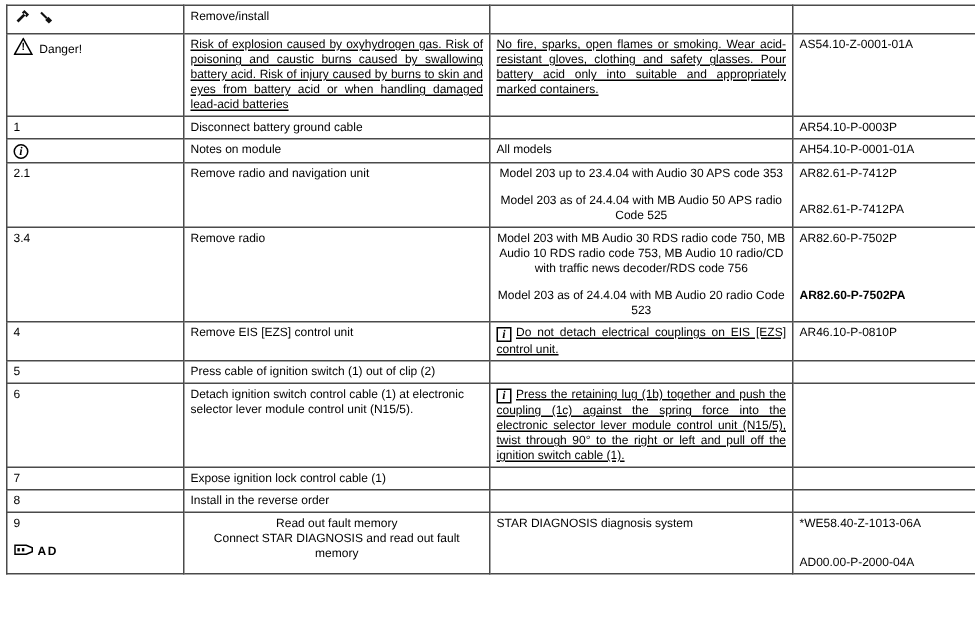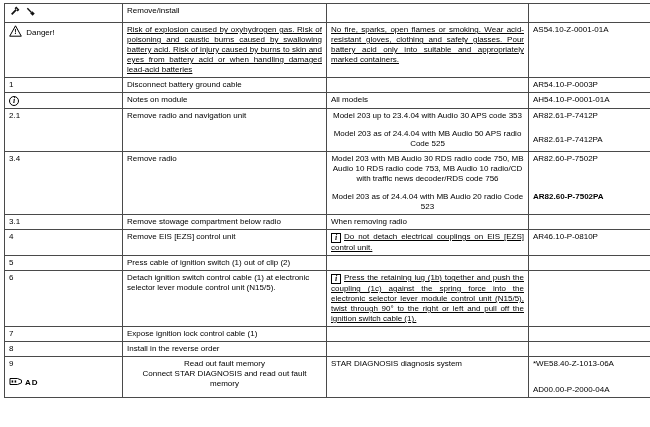--- a/index.html
+++ b/index.html
@@ -109,26 +109,20 @@
       <td>
         <p class="pgap">Model 203 with MB Audio 30 RDS radio code 750, MB Audio 10 RDS radio code 753, MB Audio 10 radio/CD with traffic news decoder/RDS code 756</p>
         <p class="p">Model 203 as of 24.4.04 with MB Audio 20 radio Code 523</p>
       </td>
       <td>
         <div class="code-line">AR82.60-P-7502P</div>
         <div class="code-line gap28">AR82.60-P-7502PA</div>
       </td>
     </tr>
 
-    <tr>
-      <td>3.1</td>
-      <td>Remove stowage compartment below radio</td>
-      <td>When removing radio</td>
-      <td></td>
-    </tr>
 
     <tr>
       <td>4</td>
       <td>Remove EIS [EZS] control unit</td>
       <td class="just">
         <span class="ibox">i</span><span>Do not detach electrical couplings on EIS [EZS] control unit.</span>
       </td>
       <td>AR46.10-P-0810P</td>
     </tr>
 

